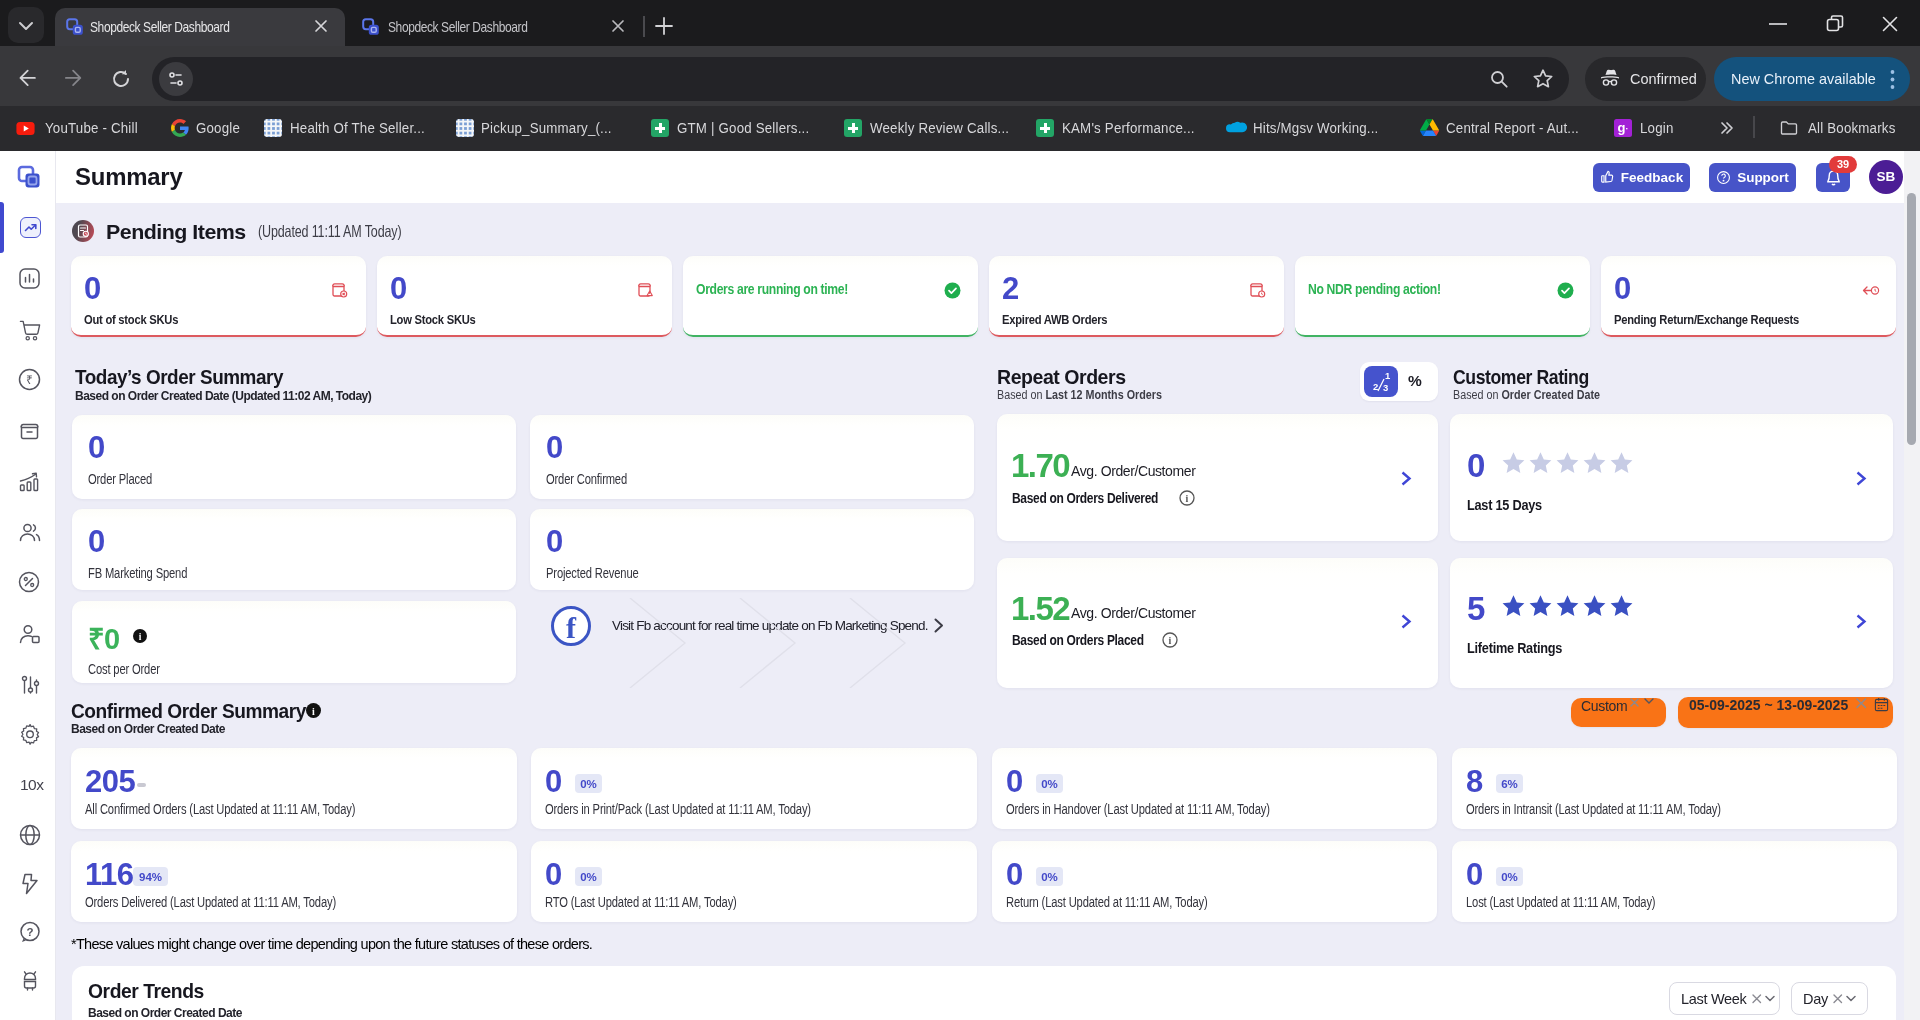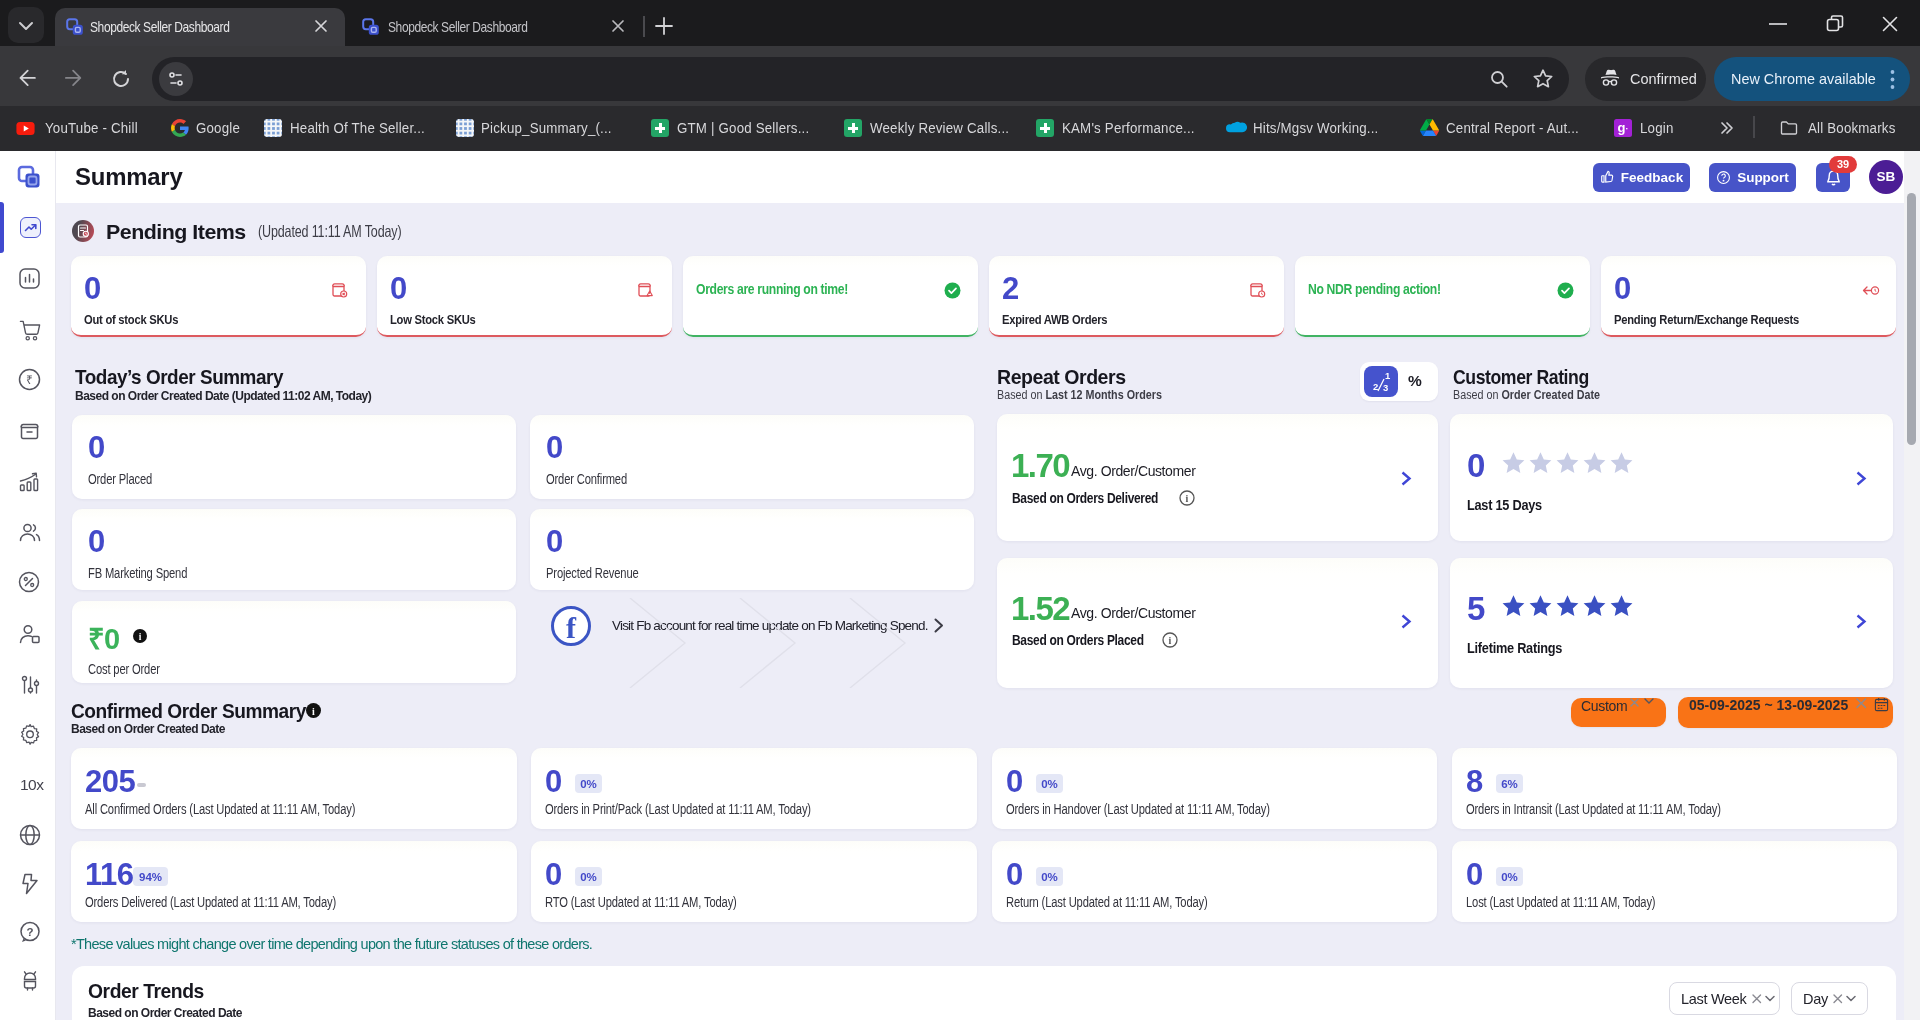--- a/index.html
+++ b/index.html
@@ -593,21 +593,21 @@
 <div class="badge" style="left:575px;top:867px;width:27px">0%</div>
 <div class="clabel" style="left:545px;top:894px">RTO (Last Updated at 11:11 AM, Today)</div>
 <div class="card" style="left:992px;top:841px;width:445px;height:81px"></div>
 <div class="num" style="left:1006px;top:857px">0</div>
 <div class="badge" style="left:1036px;top:867px;width:27px">0%</div>
 <div class="clabel" style="left:1006px;top:894px">Return (Last Updated at 11:11 AM, Today)</div>
 <div class="card" style="left:1452px;top:841px;width:445px;height:81px"></div>
 <div class="num" style="left:1466px;top:857px">0</div>
 <div class="badge" style="left:1496px;top:867px;width:27px">0%</div>
 <div class="clabel" style="left:1466px;top:894px">Lost (Last Updated at 11:11 AM, Today)</div>
-<div class="abs" style="left:71px;top:936px;font-size:14.5px;color:#0f766e;letter-spacing:-0.7px;white-space:nowrap">*These values might change over time depending upon the future statuses of these orders.</div>
+<div class="abs" style="left:71px;top:936px;font-size:14.5px;color:#000000;letter-spacing:-0.7px;white-space:nowrap">*These values might change over time depending upon the future statuses of these orders.</div>
 
 <div class="abs" style="left:72px;top:966px;width:1824px;height:54px;background:#fff;border-radius:12px 12px 0 0"></div>
 <div class="abs sect" style="left:88px;top:979px;--sx:0.92">Order Trends</div>
 <div class="abs ssub" style="left:88px;top:1006px">Based on Order Created Date</div>
 <div class="abs" style="left:1669px;top:982px;width:111px;height:33px;background:#fff;border:1px solid #d9d9e2;border-radius:8px;display:flex;align-items:center;padding-left:11px;font-size:14.5px;color:#23232b;white-space:nowrap;letter-spacing:-0.3px">Last Week<svg width="24" height="10" style="margin-left:4px">
           <path d="M2 1l7.5 7.5M9.5 1L2 8.5" stroke="#8a8a92" stroke-width="1.4" stroke-linecap="round"></path>
           <path d="M15 2.5l4 4 4-4" stroke="#6a6a72" stroke-width="1.5" fill="none" stroke-linecap="round"></path>
         </svg></div>
 <div class="abs" style="left:1791px;top:982px;width:77px;height:33px;background:#fff;border:1px solid #d9d9e2;border-radius:8px;display:flex;align-items:center;padding-left:11px;font-size:14.5px;color:#23232b;white-space:nowrap;letter-spacing:-0.3px">Day<svg width="24" height="10" style="margin-left:4px">
           <path d="M2 1l7.5 7.5M9.5 1L2 8.5" stroke="#8a8a92" stroke-width="1.4" stroke-linecap="round"></path>

